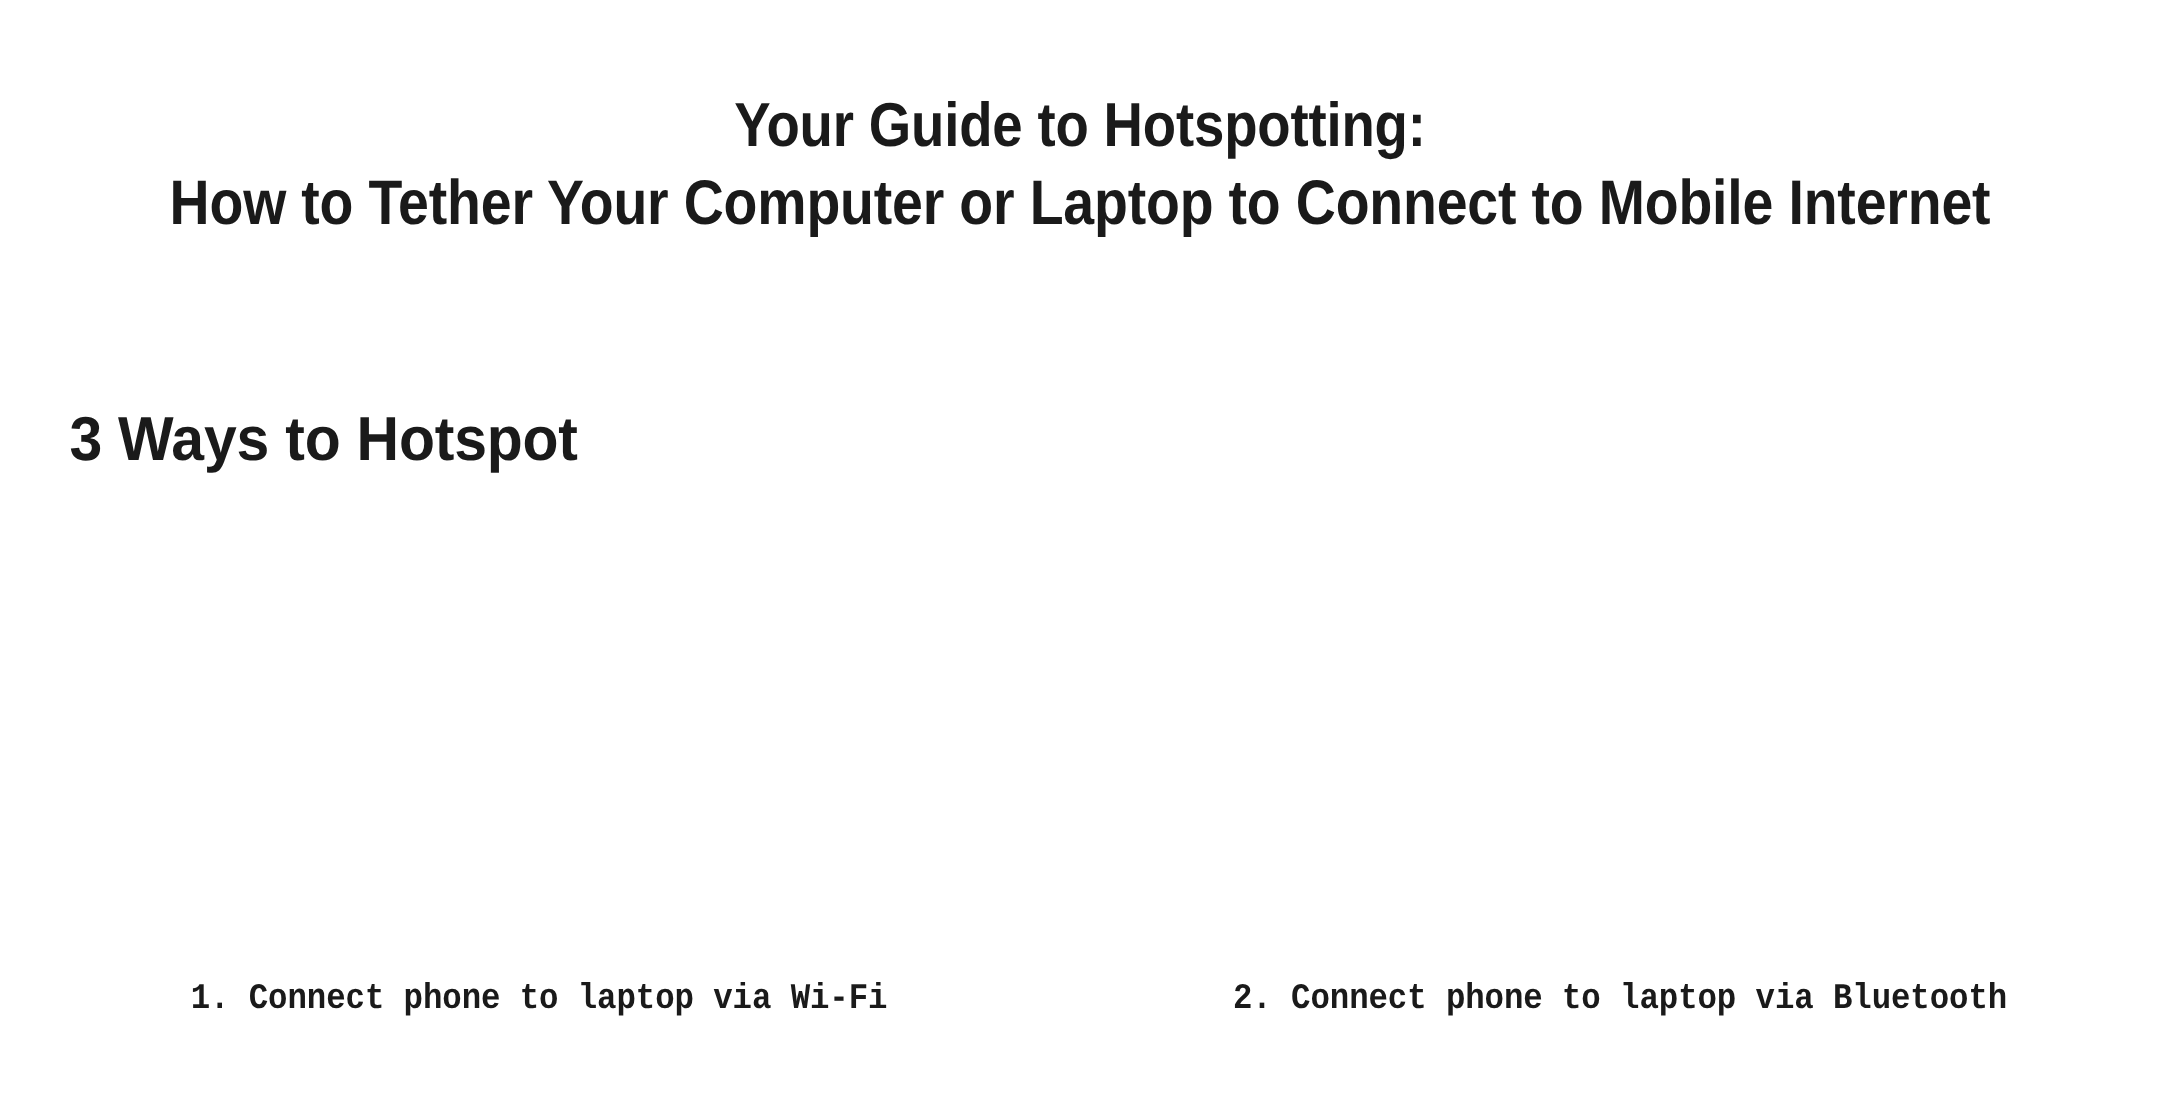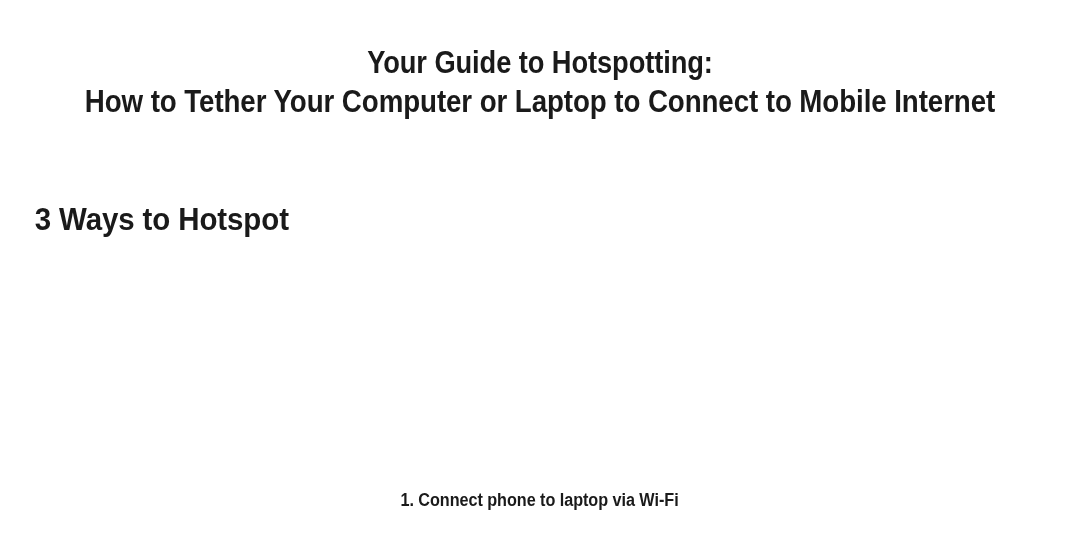--- a/index.html
+++ b/index.html
@@ -90,20 +90,21 @@
     background: transparent;
     border: 0;
   }
 
   
   .captions-row {
     display: flex;
     flex-direction: row;
     width: 100%;
     padding-bottom: 41px;
+    font-family: Liberation Mono, monospace;
   }
   .caption-cell {
     flex: 1 1 0;
     text-align: center;
     display: flex;
     align-items: flex-end;
     justify-content: center;
   }
   .caption-text {
     display: inline-block;
@@ -140,15 +141,18 @@
     </div>
     <div class="figure-cell">
       <div class="figure-placeholder"></div>
     </div>
   </div>
 
   <div class="captions-row">
     <div class="caption-cell">
       <span class="caption-text">1. Connect phone to laptop via Wi-Fi</span>
     </div>
+    <div class="caption-cell">
+      <span class="caption-text">2. Connect phone to laptop via Bluetooth</span>
+    </div>
   </div>
 
 </div>
 
 </body></html>

